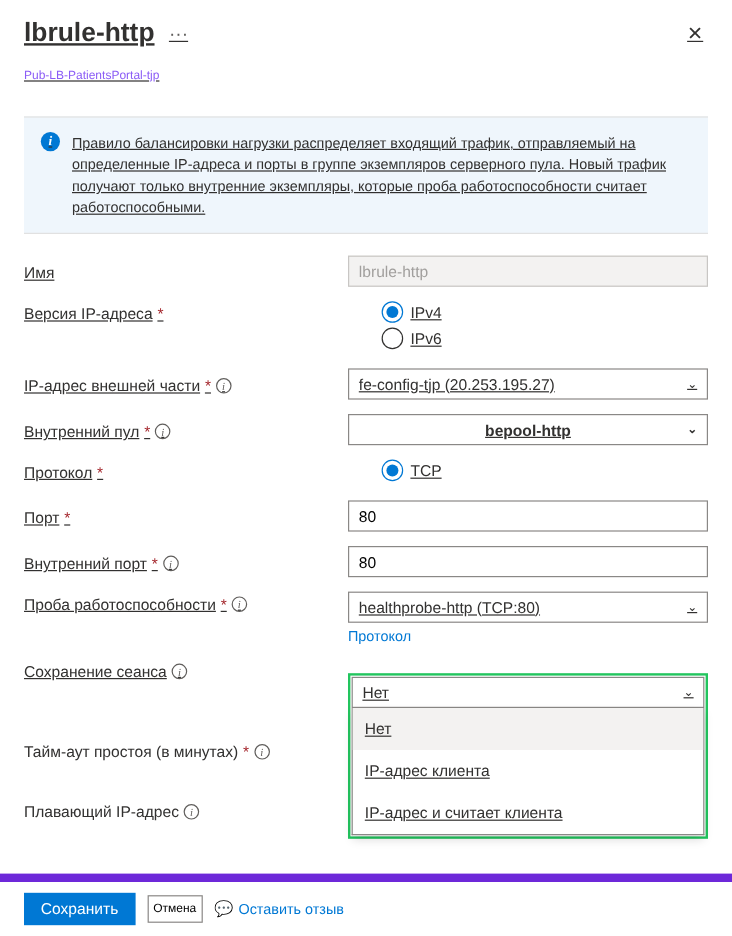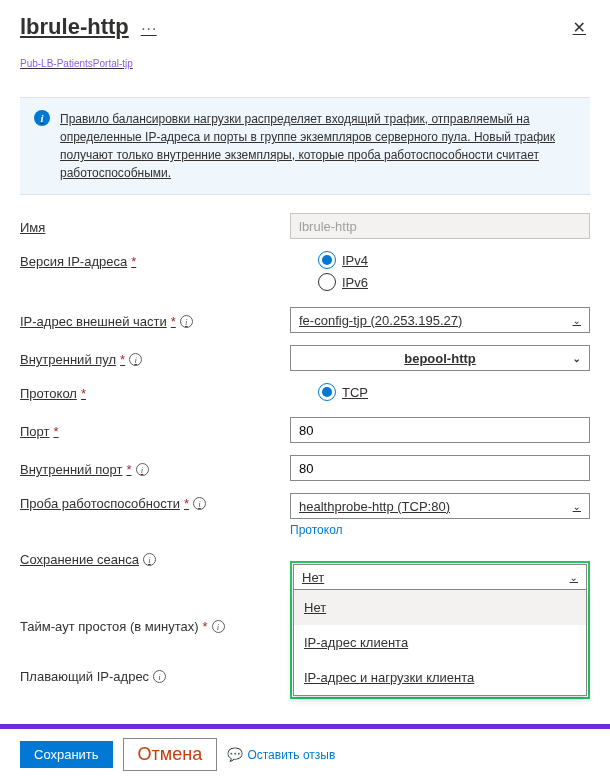--- a/index.html
+++ b/index.html
@@ -178,41 +178,41 @@
   }
   .dropdown-item {
     padding: 10px 10px;
     font-size: 13px;
     cursor: pointer;
   }
   .dropdown-item.sel { background: #f3f2f1; }
   .footer {
     position: absolute;
     left: 0; right: 0; bottom: 0;
-    border-top: 5px solid #6d28d9;
+    border-top: 7px solid #6d28d9;
     padding: 9px 20px;
     display: flex;
     align-items: center;
     gap: 10px;
     background: #fff;
   }
   .btn-primary {
     background: #0078d4;
     color: #fff;
     border: none;
     padding: 6px 14px;
     font-size: 13px;
     cursor: pointer;
   }
   .btn-secondary {
     background: #fff;
-    color: #c2410c;
+    color: #000000;
     border: 1px solid #8a8886;
-    padding: 5px 14px;
-    font-size: 18px;
+    padding: 5px 4px;
+    font-size: 10px;
     cursor: pointer;
   }
   .feedback {
     display: flex;
     align-items: center;
     gap: 4px;
     color: #0078d4;
     font-size: 12px;
     cursor: pointer;
   }
@@ -350,21 +350,21 @@
     </div>
     <div class="field-col">
       <div class="dropdown-highlight">
         <div class="select-box">
           <span>Нет</span>
           <span class="chevron">⌄</span>
         </div>
         <div class="dropdown-list">
           <div class="dropdown-item sel">Нет</div>
           <div class="dropdown-item">IP-адрес клиента</div>
-          <div class="dropdown-item">IP-адрес и нагрузки клиента</div>
+          <div class="dropdown-item">IP-адрес и считает клиента</div>
         </div>
       </div>
     </div>
   </div>
 
   <div class="form-row" style="position:absolute; top:616px; width:270px;">
     <div class="label-col">
       <span>Тайм-аут простоя (в минутах)</span>
       <span class="req">*</span>
       <span class="help">i</span>

